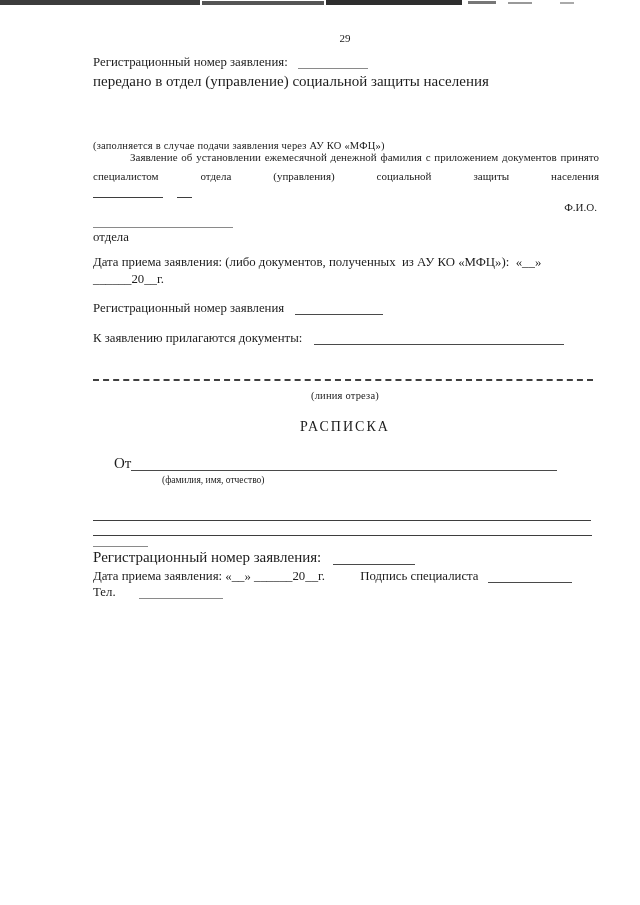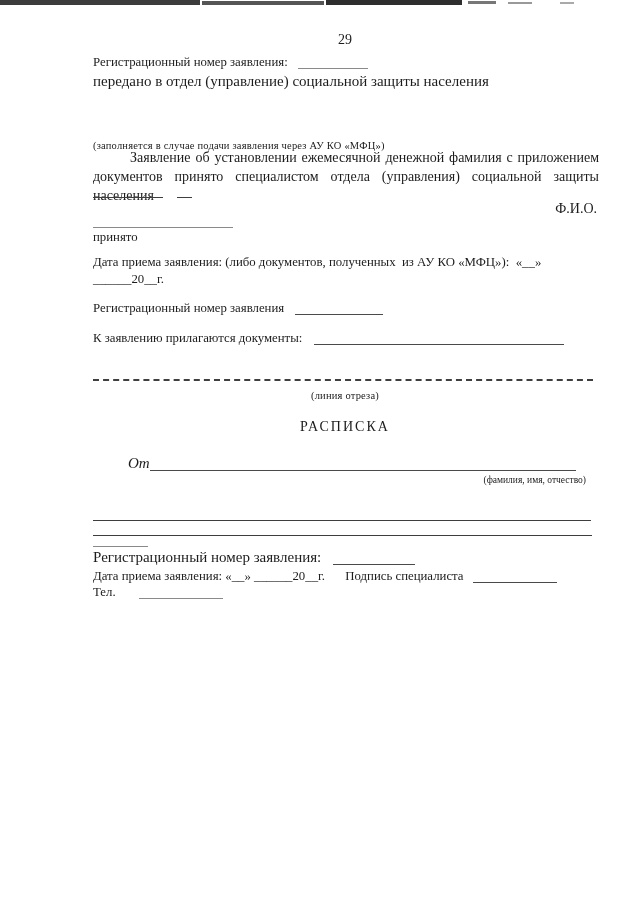--- a/index.html
+++ b/index.html
@@ -2,21 +2,21 @@
 <html><head>
 <meta charset="utf-8">
 <style>
   html,body{margin:0;padding:0;background:#ffffff;}
   .page{position:relative;width:640px;height:905px;background:#fff;
         font-family:"Liberation Serif",serif;color:#1c1c1c;overflow:hidden;}
   .abs{position:absolute;left:93px;}
   .sz10{font-size:10.5px;letter-spacing:.2px;}
   .sz9{font-size:9.5px;}
   .sz12{font-size:12.8px;}
-  .sz13{font-size:14px;}
+  .sz13{font-size:11px;}
   .sz15{font-size:15px;}
   .center{text-align:center;width:504px;}
   .right{text-align:right;width:504px;}
   .para{width:506px;text-align:justify;text-align-last:justify;
         text-indent:37px;line-height:19px;}
   .blank{display:inline-block;height:12px;border-bottom:1.5px solid #4a4a4a;
          vertical-align:-3px;}
   .blank.gray{border-bottom-color:#8a8a8a;}
   .rule{position:absolute;height:0;border-top:1.6px solid #3e3e3e;}
   .rule.gray{border-top-color:#8a8a8a;}
@@ -46,57 +46,57 @@
   <div class="abs sz15" style="top:73px;">передано в отдел (управление) социальной защиты населения</div>
   <div class="abs sz10" style="top:112px;margin-top:28px;">(заполняется в случае подачи заявления через АУ КО «МФЦ»)</div>
 
   <div class="abs para sz13" style="top:148px;">Заявление об установлении ежемесячной денежной фамилия с приложением документов принято специалистом отдела (управления) социальной защиты населения</div>
 
   <div class="rule" style="left:93px;top:197px;width:70px;"></div>
   <div class="rule" style="left:177px;top:197px;width:15px;"></div>
   <div class="abs right sz13" style="top:201px;">Ф.И.О.</div>
 
   <div class="rule gray" style="left:93px;top:227px;width:140px;"></div>
-  <div class="abs sz12" style="top:230px;">принято</div>
+  <div class="abs sz12" style="top:230px;">отдела</div>
 
   <div class="abs sz12" style="top:255px;">Дата приема заявления: (либо документов, полученных&nbsp; из АУ КО «МФЦ»):&nbsp; «__»</div>
   <div class="abs sz12" style="top:272px;">______20__г.</div>
 
   <div class="abs sz12" style="top:301px;">
     <span>Регистрационный номер заявления</span>
     <span class="blank" style="width:88px;margin-left:8px;"></span>
   </div>
 
   <div class="abs sz12" style="top:331px;">
     <span>К заявлению прилагаются документы:</span>
     <span class="blank" style="width:250px;margin-left:8px;"></span>
   </div>
 
   <div class="cutline"></div>
   <div class="abs center sz10" style="top:390px;">(линия отреза)</div>
 
   <div class="abs center title" style="top:419px;">РАСПИСКА</div>
 
-  <div class="abs sz15" style="top:455px;left:128px;font-style:italic;">
+  <div class="abs sz15" style="top:455px;left:114px;">
     <span>От</span><span class="blank" style="width:426px;"></span>
   </div>
-  <div class="abs sz9" style="top:475px;left:156px;width:430px;text-align:right;">(фамилия, имя, отчество)</div>
+  <div class="abs sz9" style="top:475px;left:162px;width:430px;text-align:left;">(фамилия, имя, отчество)</div>
 
   <div class="rule" style="left:93px;top:520px;width:498px;"></div>
   <div class="rule" style="left:93px;top:535px;width:499px;"></div>
   <div class="rule gray" style="left:93px;top:546px;width:55px;"></div>
 
   <div class="abs sz15" style="top:549px;">
     <span>Регистрационный номер заявления:</span>
     <span class="blank" style="width:82px;margin-left:8px;"></span>
   </div>
 
   <div class="abs sz12" style="top:569px;">
     <span>Дата приема заявления: «__» ______20__г.</span>
-    <span style="margin-left:17px;">Подпись специалиста</span>
+    <span style="margin-left:32px;">Подпись специалиста</span>
     <span class="blank" style="width:84px;margin-left:6px;"></span>
   </div>
 
   <div class="abs sz12" style="top:585px;">
     <span>Тел.</span>
     <span class="blank gray" style="width:84px;margin-left:20px;"></span>
   </div>
 
 </div>
 

